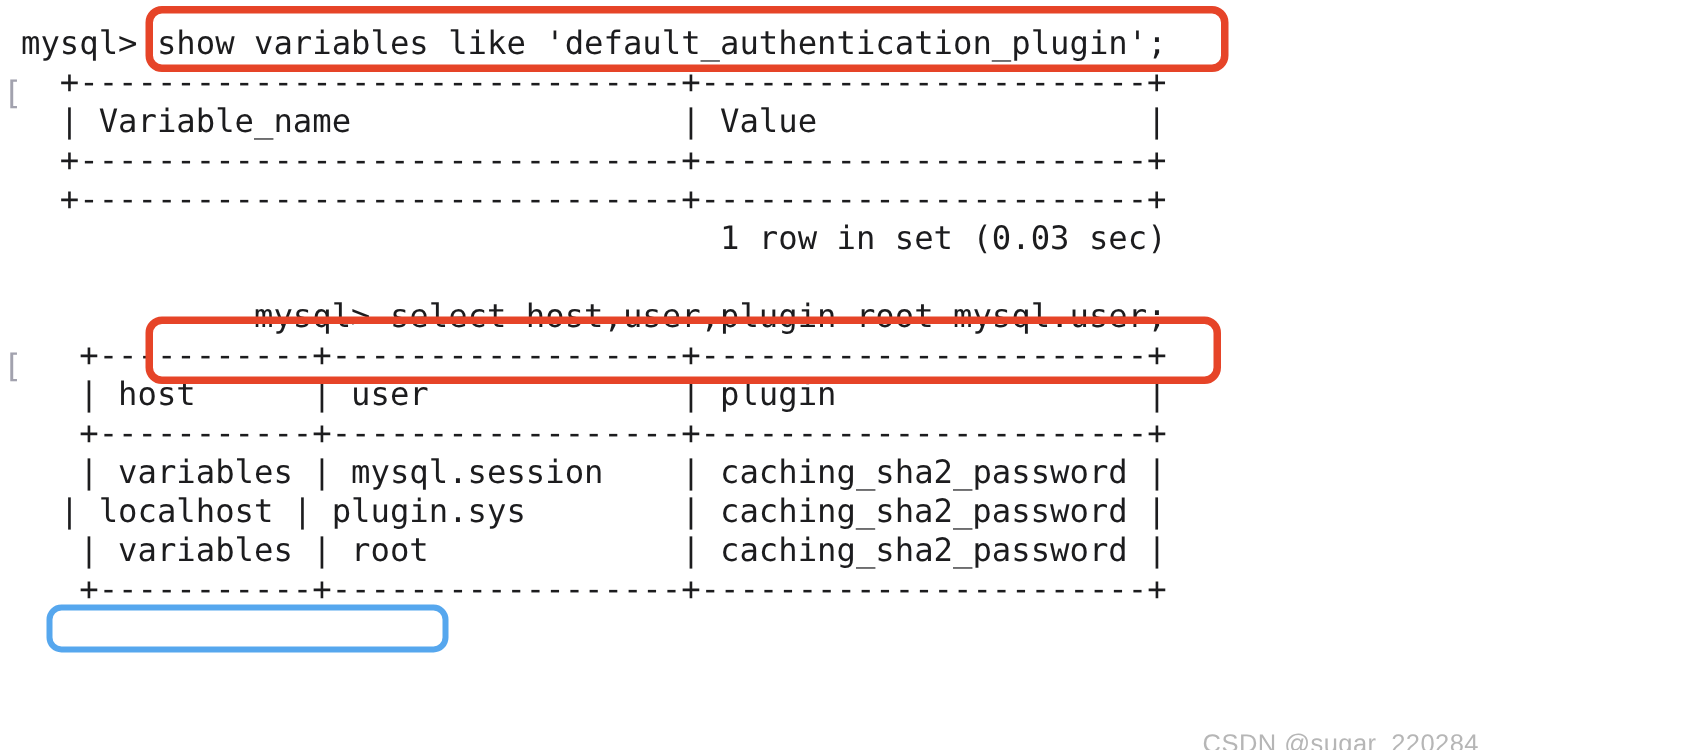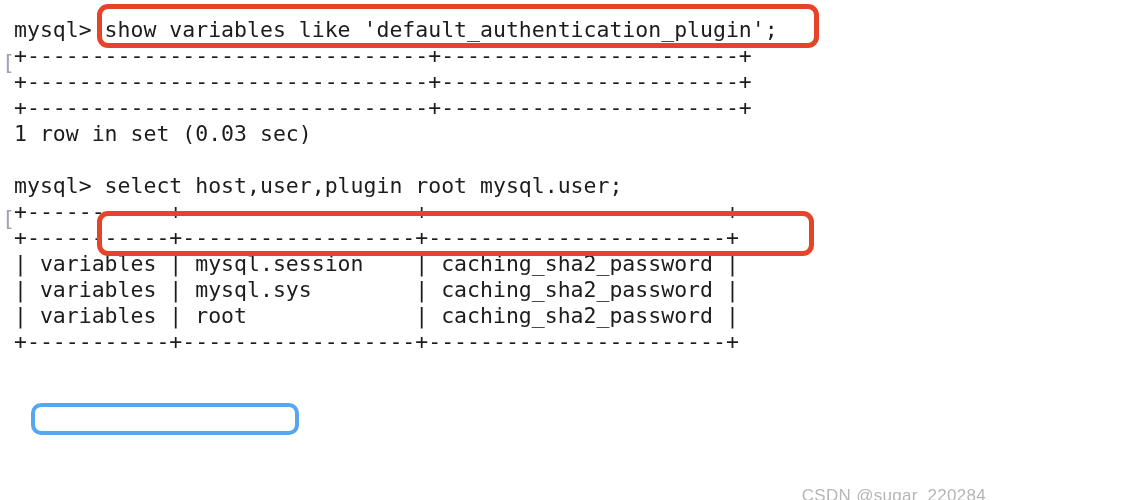--- a/index.html
+++ b/index.html
@@ -11,20 +11,21 @@
     --bg:#ffffff;
   }
   html,body{margin:0;padding:0;}
   .stage{
     position:relative;
     width:996px;
     height:500px;
     background:var(--bg);
     overflow:hidden;
     font-family:"DejaVu Sans Mono", monospace;
+    text-align:right;
   }
   .terminal{
     position:absolute;
     left:14px;
     top:17px;
     font-size:21.5px;
     line-height:26px;
     color:var(--ink);
   }
   .tline{
@@ -68,29 +69,31 @@
   }
 </style>
 </head>
 <body>
 
 <div class="stage">
 
   <div class="terminal" id="terminal">
       <div class="tline"><span>mysql&gt; </span><span>show variables like 'default_authentication_plugin';</span></div>
       <div class="tline"><span class="bracket">[</span><span>+-------------------------------+-----------------------+</span></div>
+      <div class="tline"><span>| Variable_name                 | Value                 |</span></div>
       <div class="tline"><span>+-------------------------------+-----------------------+</span></div>
       <div class="tline"><span>+-------------------------------+-----------------------+</span></div>
       <div class="tline"><span>1 row in set (0.03 sec)</span></div>
       <div class="tline"></div>
       <div class="tline"><span>mysql&gt; </span><span>select host,user,plugin root mysql.user;</span></div>
       <div class="tline"><span class="bracket">[</span><span>+-----------+------------------+-----------------------+</span></div>
+      <div class="tline"><span>| host      | user             | plugin                |</span></div>
       <div class="tline"><span>+-----------+------------------+-----------------------+</span></div>
       <div class="tline"><span>| variables | mysql.session    | caching_sha2_password |</span></div>
-      <div class="tline"><span>| variables | mysql.sys        | caching_sha2_password |</span></div>
+      <div class="tline"><span>| localhost | plugin.sys        | caching_sha2_password |</span></div>
       <div class="tline"><span>| variables | root             | caching_sha2_password |</span></div>
       <div class="tline"><span>+-----------+------------------+-----------------------+</span></div>
     </div>
 
   <div class="ring ring-red-1"></div>
 
   <div class="ring ring-red-2"></div>
 
   <div class="ring ring-blue"></div>
 

